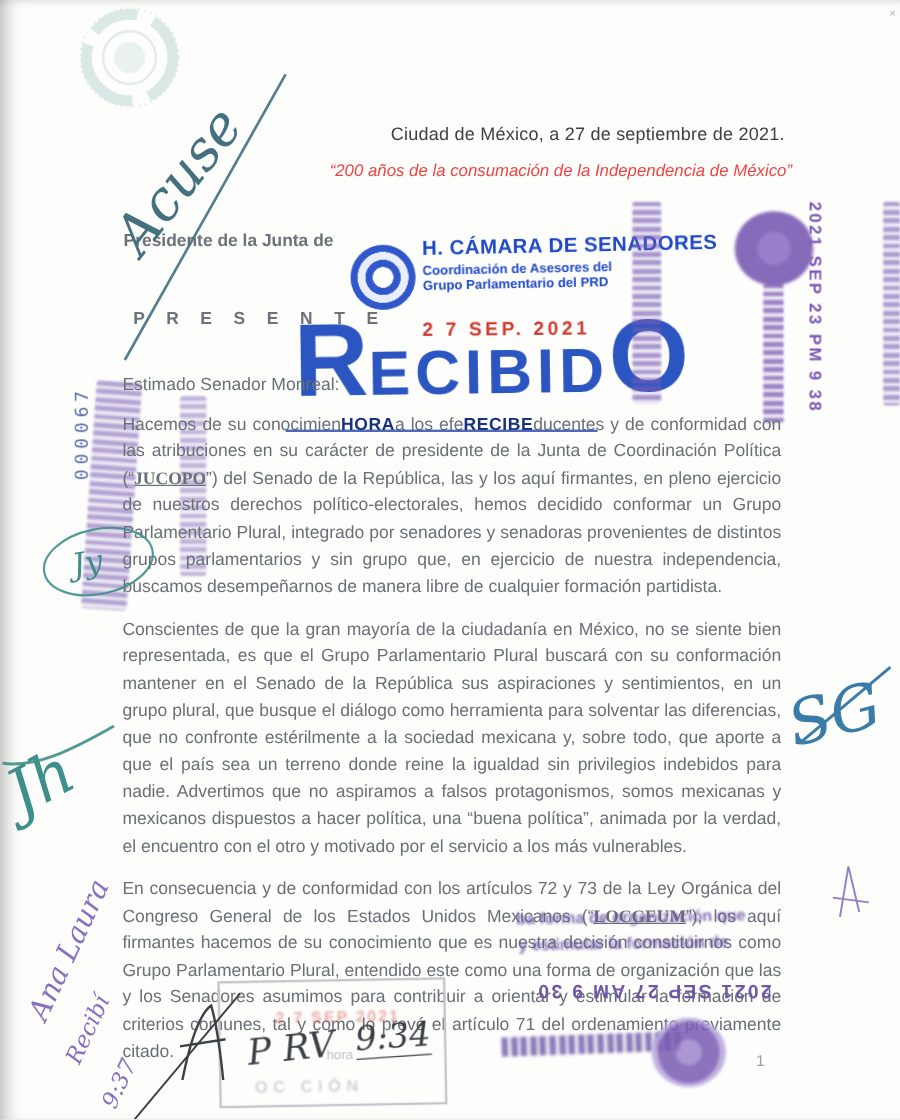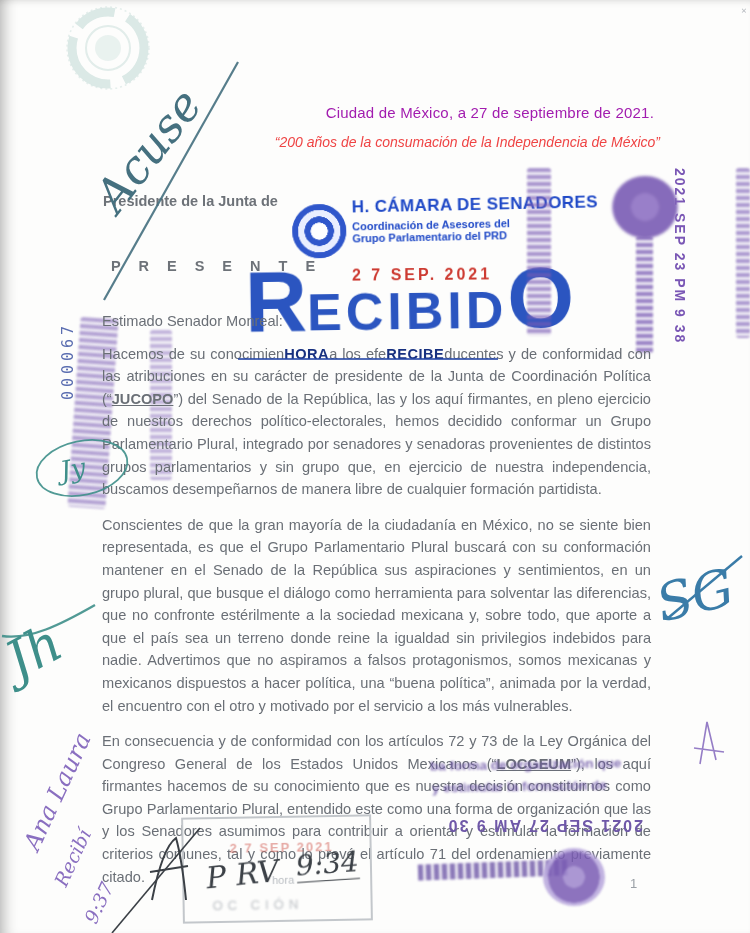--- a/index.html
+++ b/index.html
@@ -2,21 +2,21 @@
 <html><head>
 <meta charset="utf-8">
 <style>
   html,body{margin:0;padding:0;background:#e8e8e8;}
   .page{position:relative;width:750px;height:933px;background:#fdfdfc;overflow:hidden;
         font-family:"Liberation Sans",sans-serif;box-shadow:inset 14px 0 14px -10px rgba(0,0,0,.28), inset 0 6px 8px -6px rgba(0,0,0,.15);}
   .abs{position:absolute;}
   
   .seal{left:62px;top:6px;width:92px;height:84px;opacity:.5;}
   
-  .dateline{right:96px;top:104px;color:#a21caf;font-size:15px;letter-spacing:.2px;}
+  .dateline{right:96px;top:104px;color:#404040;font-size:15px;letter-spacing:.2px;}
   .motto{right:90px;top:134px;color:#ef4444;font-size:14px;font-style:italic;}
   
   .addr{left:103px;top:193px;color:#6d7278;font-weight:bold;font-size:14.5px;line-height:17.5px;}
   .presente{left:111px;top:258px;color:#6d7278;font-weight:bold;font-size:14.5px;letter-spacing:7px;}
   
   .senate-stamp{left:292px;top:196px;width:260px;transform:rotate(-1.2deg);color:#1f49c7;filter:blur(.3px);}
   .senate-logo{position:absolute;left:0;top:6px;width:54px;height:54px;border-radius:50%;
      background:radial-gradient(circle at 50% 50%, #ffffff 0 22%, #1f49c7 23% 38%, #e8edff 39% 55%, #1f49c7 56% 72%, #ffffff 73%);
      box-shadow:0 0 0 2px #1f49c7 inset;opacity:.92;}
   .senate-text{margin-left:60px;}
@@ -28,21 +28,21 @@
   .recibido{left:245px;top:256px;display:flex;align-items:baseline;color:#2b55c0;font-weight:bold;filter:blur(.3px);transform:rotate(-.8deg);}
   .recibido .big{font-size:86px;line-height:86px;}
   .recibido .mid{font-size:52px;line-height:86px;letter-spacing:4px;}
   
   .stampword{color:#17307f;font-weight:bold;filter:blur(.3px);letter-spacing:.5px;}
   .stampline{left:238px;top:358px;width:260px;height:2px;background:#2446a8;opacity:.8;filter:blur(.4px);}
   
   .body-text{left:102px;top:310px;width:549px;color:#6a6f76;font-size:14.6px;line-height:22.6px;text-align:justify;}
   .body-text p{margin:0 0 13px 0;}
   .greeting{margin-bottom:10px !important;}
-  .u{font-weight:bold;text-decoration:underline;}
+  .u{font-weight:bold;text-decoration:underline;font-family:Liberation Serif, serif;}
   
   .purple{color:#7a5cb4;}
   .vstrip{background:repeating-linear-gradient(180deg,rgba(122,92,180,.75) 0 4px,rgba(122,92,180,.15) 4px 7px);
           filter:blur(1.1px);border-radius:3px;}
   .vdate{left:540px;top:168px;width:170px;transform:rotate(90deg) translate(0,-148px);transform-origin:left top;
          font-weight:bold;font-size:14px;color:#7a57b5;letter-spacing:2px;filter:blur(.6px);white-space:nowrap;}
   .lolli-head{left:612px;top:176px;width:66px;height:62px;border-radius:50%;
          background:radial-gradient(circle,#8f72c4 0 30%,#7a5cb4 31% 70%,#9d86cc 71%);filter:blur(1.4px);opacity:.9;}
   .lolli-stem{left:636px;top:236px;width:17px;height:118px;}
   .strip-a{left:527px;top:168px;width:24px;height:168px;opacity:.85;}

